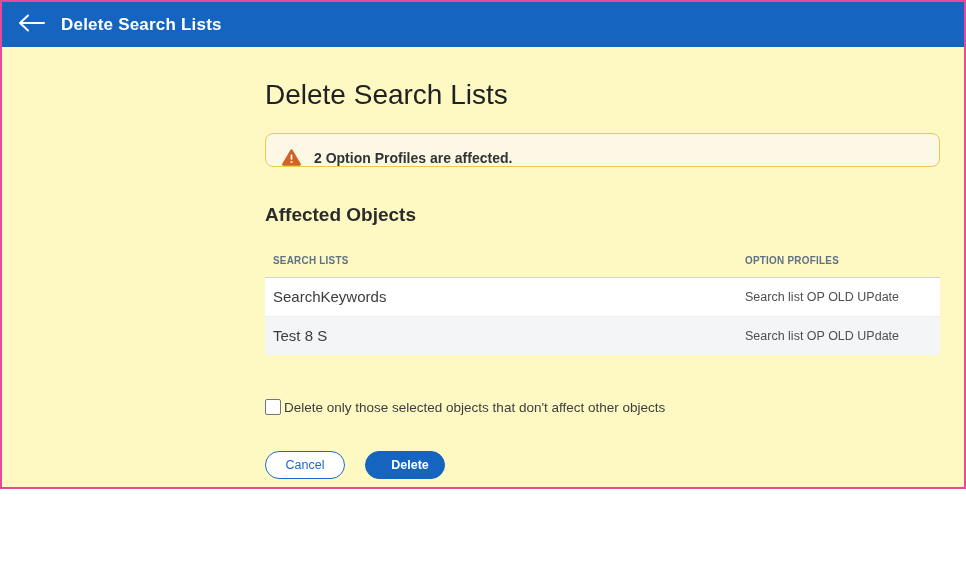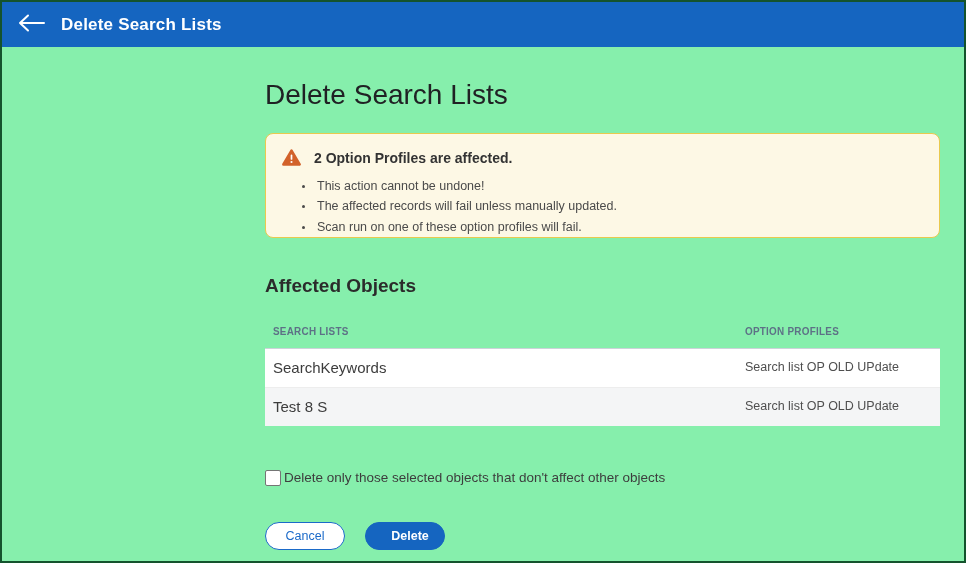--- a/index.html
+++ b/index.html
@@ -1,22 +1,22 @@
 <!DOCTYPE html>
 <html><head>
 <meta charset="utf-8">
 <style>
   html,body{margin:0;padding:0;background:#ffffff;font-family:"Liberation Sans",sans-serif;}
   *{box-sizing:border-box;}
 
   .frame{
     position:relative;
-    width:966px;height:563px;
-    border:2px solid #14532d;
-    background:#86efac;
+    width:966px;height:489px;
+    border:2px solid #ec4899;
+    background:#fef9c3;
     overflow:hidden;
   }
 
   
   .top-bar{
     height:45px;
     background:#1565C0;
     display:flex;align-items:center;
     padding:0 16px;
   }
@@ -159,25 +159,20 @@
         <div class="warning-head">
           <span style="display:flex;">
             <svg width="19" height="17" viewBox="0 0 19 17">
               <path d="M9.5 1.6 L17.6 15.4 H1.4 Z" fill="#d2622a" stroke="#d2622a" stroke-width="2.6" stroke-linejoin="round"></path>
               <rect x="8.65" y="5.6" width="1.7" height="5.2" rx="0.85" fill="#ffffff"></rect>
               <circle cx="9.5" cy="13" r="1.05" fill="#ffffff"></circle>
             </svg>
           </span>
           <span>2 Option Profiles are affected.</span>
         </div>
-        <ul class="warning-list">
-          <li>This action cannot be undone!</li>
-          <li>The affected records will fail unless manually updated.</li>
-          <li>Scan run on one of these option profiles will fail.</li>
-        </ul>
       </div>
 
       <h2 class="section-title">Affected Objects</h2>
 
       <table class="affected">
         <colgroup>
             <col class="c1">
             <col class="c2">
           </colgroup>
         <thead>

